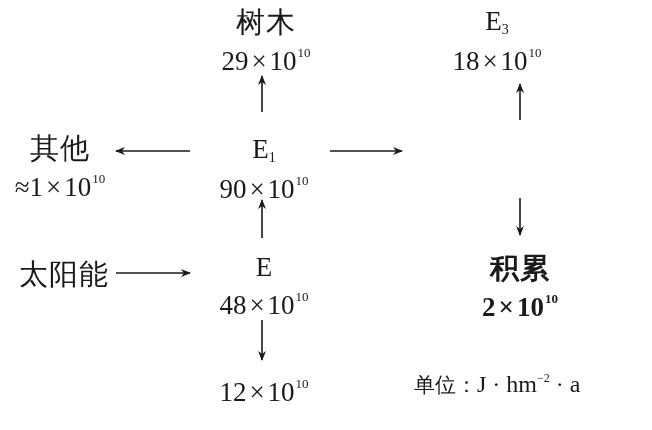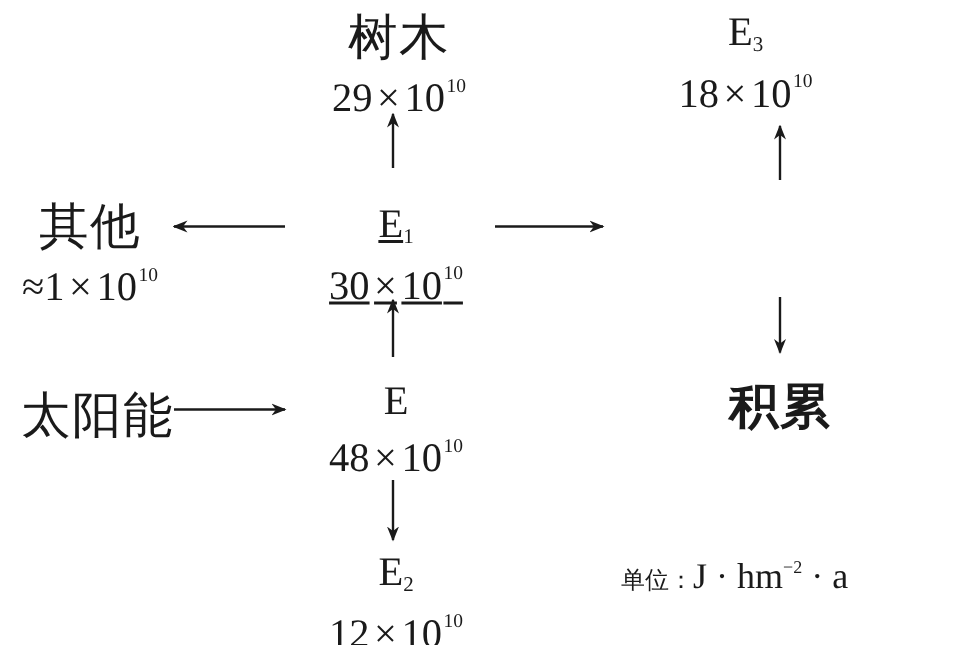--- a/index.html
+++ b/index.html
@@ -1,27 +1,27 @@
 <!DOCTYPE html>
 <html><head>
   <meta charset="utf-8">
   <style>
     html, body { margin: 0; padding: 0; background: #ffffff; }
     body { width: 652px; height: 430px; position: relative; overflow: hidden;
            font-family: "Liberation Serif", "DejaVu Serif", serif; color: #1a1a1a; }
     .node { position: absolute; text-align: center; line-height: 1; white-space: nowrap; }
     .label { font-size: 27px; display: block; }
-    .label-cjk { font-family: "DejaVu Sans", "Liberation Sans", sans-serif; font-size: 33px; letter-spacing: 1px; }
+    .label-cjk { font-family: "DejaVu Sans", "Liberation Sans", sans-serif; font-size: 29px; letter-spacing: 1px; }
     .val { font-size: 27px; display: block; margin-top: 9px; }
     .val sup { font-size: 13px; vertical-align: 13px; margin-left: 1px; }
     .val .times { padding: 0 3px; }
     sub { font-size: 14px; vertical-align: -4px; }
     svg.arrows { position: absolute; left: 0; top: 0; }
     .unit { position: absolute; left: 414px; top: 371px; font-size: 24px; white-space: nowrap; }
-    .unit .cjk { font-family: "DejaVu Sans", sans-serif; font-size: 16px; text-align: right; }
+    .unit .cjk { font-family: "DejaVu Sans", sans-serif; font-size: 21px; text-align: right; }
     .unit sup { font-size: 12px; vertical-align: 10px; }
   </style>
 </head>
 <body>
 
 <svg class="arrows" width="652" height="430">
   <defs>
     <marker id="ah" markerWidth="10" markerHeight="10" refX="9" refY="5" orient="auto" markerUnits="userSpaceOnUse">
       <path d="M0,1 L10,5 L0,9 L3,5 Z" fill="#1a1a1a"></path>
     </marker>
@@ -52,41 +52,41 @@
 <div class="node" style="left:437px; top:8px; width:120px;">
   <span class="label"><span>E</span><sub>3</sub></span>
   <span class="val"><span>18</span><span class="times">×</span><span>10</span><sup>10</sup></span>
 </div>
 
 <div class="node" style="left:0px; top:134px; width:120px;">
   <span class="label label-cjk">其他</span>
   <span class="val"><span>≈</span><span>1</span><span class="times">×</span><span>10</span><sup>10</sup></span>
 </div>
 
-<div class="node" style="left:202px; top:136px; width:124px;text-decoration:underline;">
+<div class="node" style="left:202px; top:136px; width:124px;">
   <span class="label"><span>E</span><sub>1</sub></span>
-  <span class="val"><span>30</span><span class="times">×</span><span>10</span><sup>10</sup></span>
+  <span class="val"><span>90</span><span class="times">×</span><span>10</span><sup>10</sup></span>
 </div>
 
 <div class="node" style="left:408px; top:134px; width:228px;">
 </div>
 
 <div class="node" style="left:14px; top:260px; width:100px;">
   <span class="label label-cjk">太阳能</span>
 </div>
 
 <div class="node" style="left:202px; top:254px; width:124px;">
   <span class="label">E</span>
   <span class="val"><span>48</span><span class="times">×</span><span>10</span><sup>10</sup></span>
 </div>
 
 <div class="node" style="left:468px; top:254px; width:104px;font-weight:bold;">
   <span class="label label-cjk">积累</span>
+  <span class="val"><span>2</span><span class="times">×</span><span>10</span><sup>10</sup></span>
 </div>
 
 <div class="node" style="left:202px; top:368px; width:124px;">
-  <span class="label"><span>E</span><sub>2</sub></span>
   <span class="val"><span>12</span><span class="times">×</span><span>10</span><sup>10</sup></span>
 </div>
 
 <div class="unit">
   <span class="cjk">单位：</span><span>J · hm</span><sup>−2</sup><span> · a</span>
 </div>
 
 </body></html>

